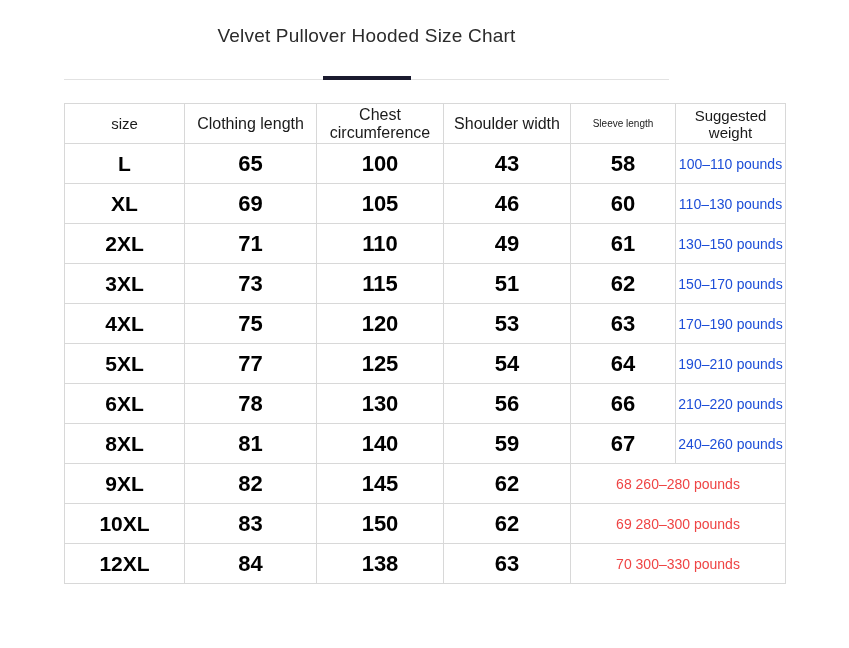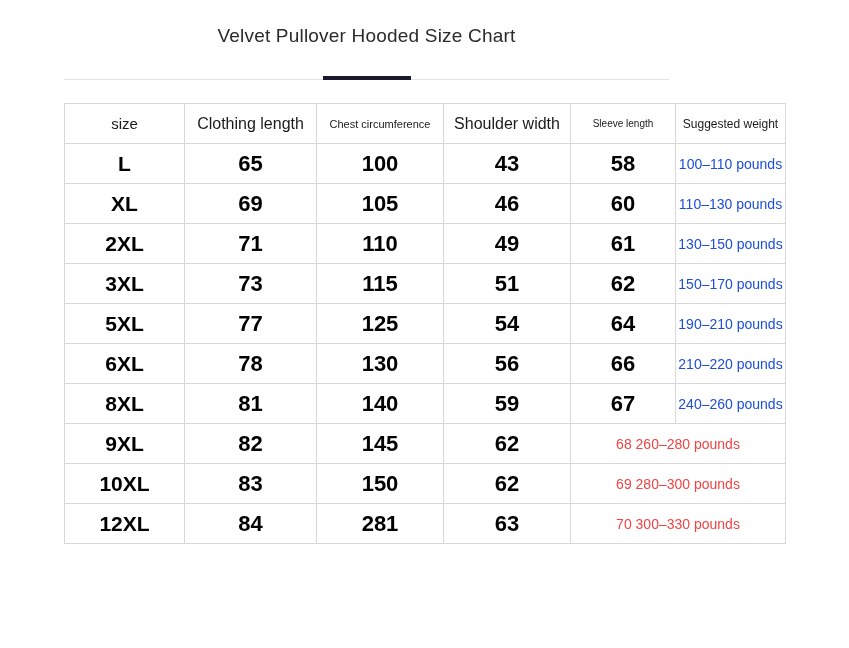--- a/index.html
+++ b/index.html
@@ -69,24 +69,24 @@
     box-sizing: border-box;
   }
   thead th {
     font-weight: 400;
     font-size: 15px;
     color: #1a1a1a;
     height: 44px;
   }
   th.h-size { font-size: 15px; }
   th.h-len { font-size: 16px; }
-  th.h-chest { font-size: 11px; }
+  th.h-chest { font-size: 16px; }
   th.h-shoulder { font-size: 16px; }
   th.h-sleeve { font-size: 10px; }
-  th.h-weight { font-size: 12px; }
+  th.h-weight { font-size: 15px; }
 
   tbody td.c-size,
   tbody td.c-num {
     font-weight: bold;
     font-size: 22px;
     color: #000000;
   }
   tbody td.c-size { font-size: 21px; }
   tbody td.c-weight {
     font-size: 14px;
@@ -166,20 +166,28 @@
           </tr>
           <tr>
             <td class="c-size">3XL</td>
             <td class="c-num">73</td>
             <td class="c-num">115</td>
             <td class="c-num">51</td>
             <td class="c-num">62</td>
             <td class="c-weight">150–170 pounds</td>
           </tr>
           <tr>
+            <td class="c-size">4XL</td>
+            <td class="c-num">75</td>
+            <td class="c-num">120</td>
+            <td class="c-num">53</td>
+            <td class="c-num">63</td>
+            <td class="c-weight">170–190 pounds</td>
+          </tr>
+          <tr>
             <td class="c-size">5XL</td>
             <td class="c-num">77</td>
             <td class="c-num">125</td>
             <td class="c-num">54</td>
             <td class="c-num">64</td>
             <td class="c-weight">190–210 pounds</td>
           </tr>
           <tr>
             <td class="c-size">6XL</td>
             <td class="c-num">78</td>
@@ -206,21 +214,21 @@
           <tr>
             <td class="c-size">10XL</td>
             <td class="c-num">83</td>
             <td class="c-num">150</td>
             <td class="c-num">62</td>
             <td class="c-merged" colspan="2">69 280–300 pounds</td>
           </tr>
           <tr>
             <td class="c-size">12XL</td>
             <td class="c-num">84</td>
-            <td class="c-num">281</td>
+            <td class="c-num">138</td>
             <td class="c-num">63</td>
             <td class="c-merged" colspan="2">70 300–330 pounds</td>
           </tr>
         </tbody>
     </table>
   </div>
 
 </div>
 
 </body></html>

